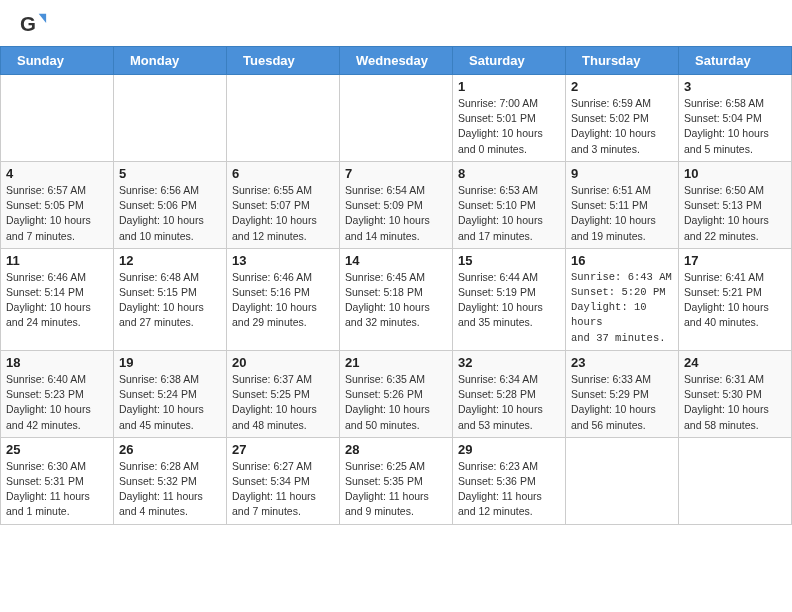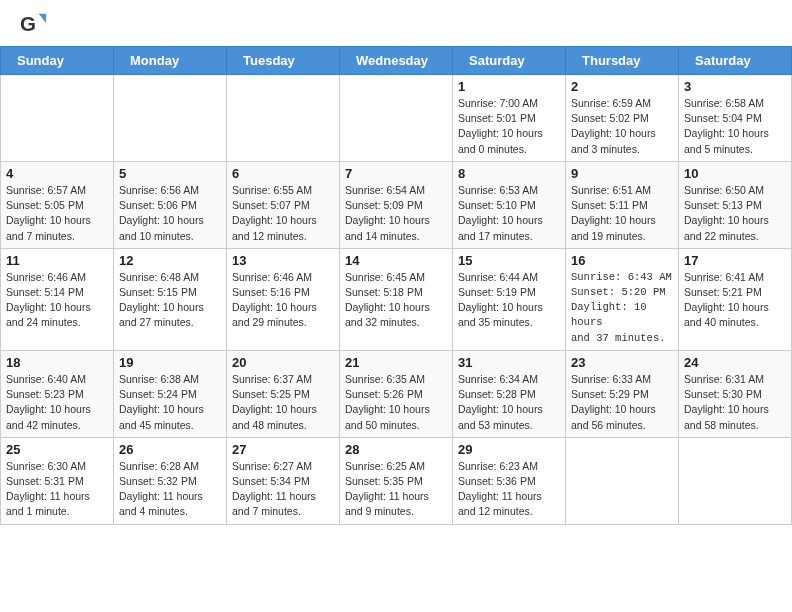--- a/index.html
+++ b/index.html
@@ -273,21 +273,21 @@
 and 48 minutes.</div>
         </td>
         <td>
           <span class="day-number">21</span>
           <div class="day-info" style="white-space: pre-line;">Sunrise: 6:35 AM
 Sunset: 5:26 PM
 Daylight: 10 hours
 and 50 minutes.</div>
         </td>
         <td>
-          <span class="day-number">31</span>
+          <span class="day-number">32</span>
           <div class="day-info" style="white-space: pre-line;">Sunrise: 6:34 AM
 Sunset: 5:28 PM
 Daylight: 10 hours
 and 53 minutes.</div>
         </td>
         <td>
           <span class="day-number">23</span>
           <div class="day-info" style="white-space: pre-line;">Sunrise: 6:33 AM
 Sunset: 5:29 PM
 Daylight: 10 hours

